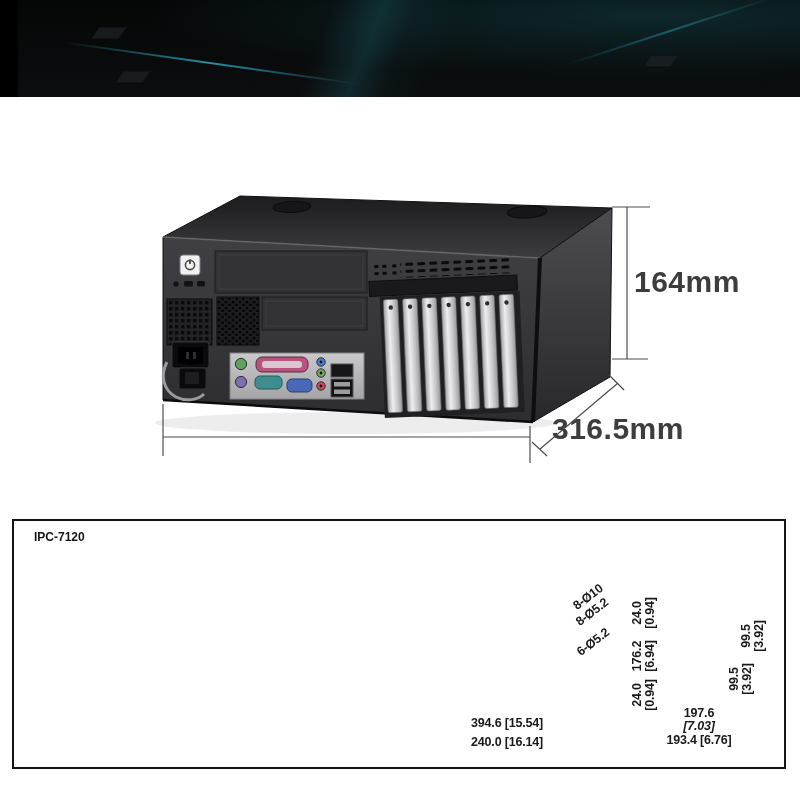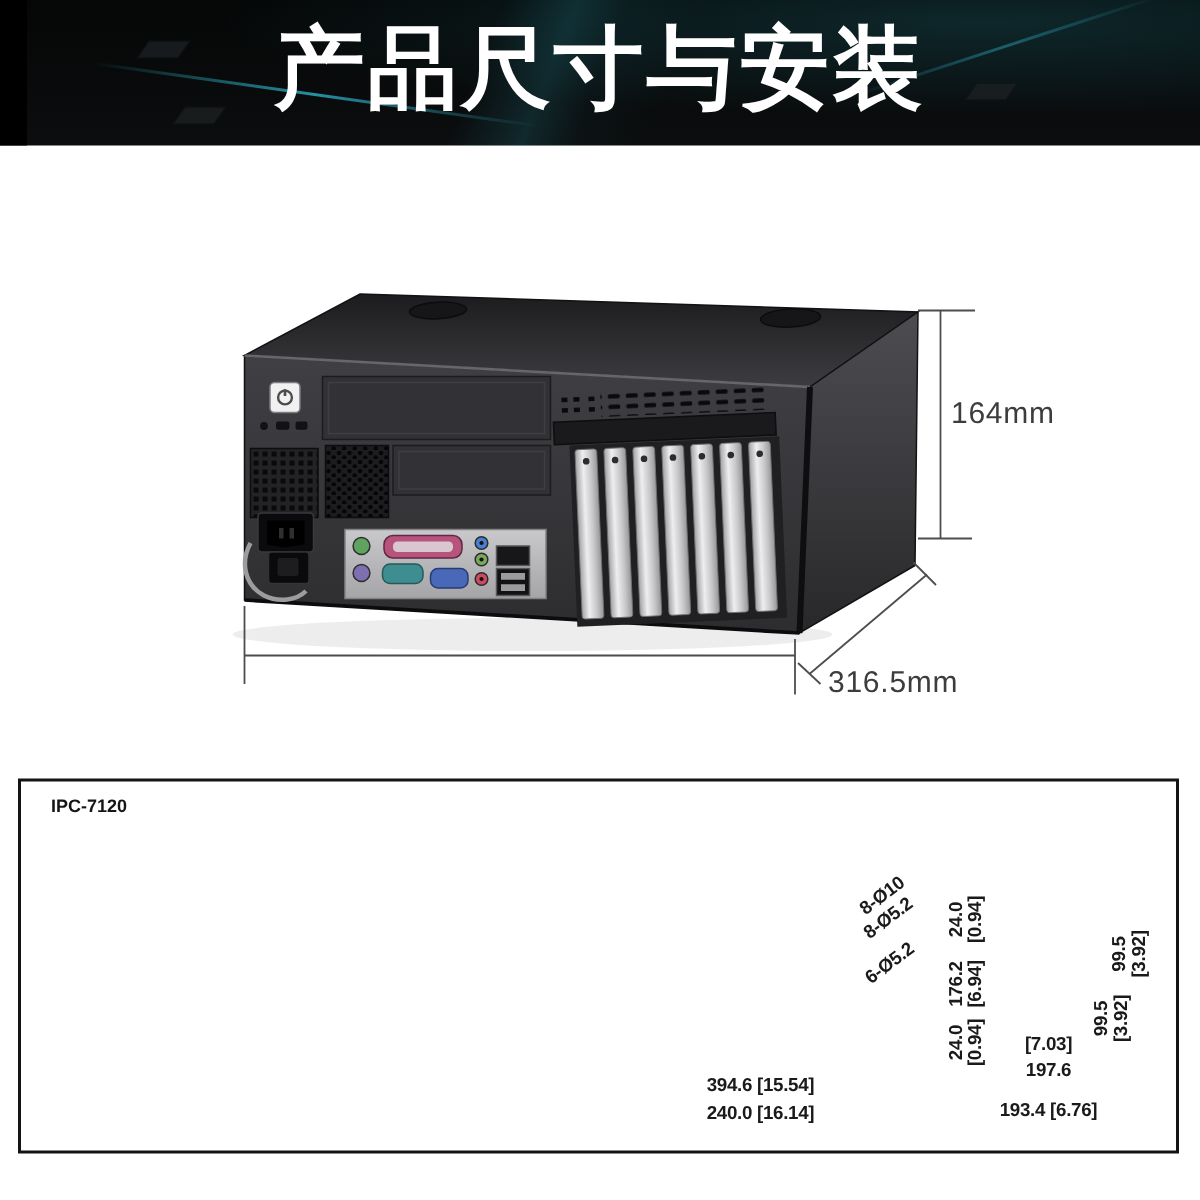--- a/index.html
+++ b/index.html
@@ -17,24 +17,24 @@
   .hdr .s1{left:60px;top:62px;width:300px;transform:rotate(8deg);}
   .hdr .s2{left:560px;top:30px;width:220px;transform:rotate(-18deg);opacity:.55;}
   .hdr .chip{position:absolute;width:26px;height:10px;background:#1c2022;box-shadow:0 0 0 1px #121516;transform:skewX(-35deg);opacity:.8;}
   .title{position:absolute;left:50%;top:50%;transform:translate(-50%,-53%);
          color:#fff;font-size:60px;font-weight:900;letter-spacing:2px;white-space:nowrap;}
 
   
   svg.art{position:absolute;left:0;top:0;width:800px;height:800px;}
 
   
-  .dim{position:absolute;color:#3d3d3d;font-size:20px;font-weight:400;letter-spacing:.5px;white-space:nowrap;}
+  .dim{position:absolute;color:#3d3d3d;font-size:30px;font-weight:700;letter-spacing:.5px;white-space:nowrap;}
   .dim-h{left:634px;top:265px;}
   .dim-w{left:318px;top:436px;transform:translateX(-50%);}
-  .dim-d{left:552px;top:412px;margin-top:32px;}
+  .dim-d{left:552px;top:412px;}
 
   
   .dbox{position:absolute;left:12px;top:519px;width:774px;height:250px;
         border:2px solid #141414;box-sizing:border-box;background:#fff;}
   .model{position:absolute;left:34px;top:530px;font-size:12px;font-weight:700;color:#151515;letter-spacing:0px;}
 
   .dlab{position:absolute;color:#1a1a1a;font-size:12.5px;font-weight:700;white-space:nowrap;letter-spacing:-0.2px;}
   .cen{transform:translate(-50%,0);}
   .rot{transform:translate(-50%,-50%) rotate(-90deg);text-align:center;line-height:1.02;}
   .diag{transform:translate(-50%,-50%) rotate(-37deg);}
@@ -43,21 +43,20 @@
 <body>
 
 <div class="page">
 
   <div class="hdr">
     <div class="streak s1"></div>
     <div class="streak s2"></div>
     <div class="chip" style="left:96px;top:28px;"></div>
     <div class="chip" style="left:120px;top:72px;"></div>
     <div class="chip" style="left:648px;top:56px;"></div>
-    <div class="title">产品尺寸与安装</div>
   </div>
 
   <svg class="art" viewBox="0 0 800 800">
     <defs>
       <linearGradient id="gTop" x1="0" y1="0" x2="0" y2="1">
         <stop offset="0" stop-color="#1c1c1e"></stop>
           <stop offset="1" stop-color="#3d3d41"></stop>
       </linearGradient>
       <linearGradient id="gRight" x1="0" y1="0" x2="0" y2="1">
         <stop offset="0" stop-color="#4d4d51"></stop>
@@ -403,16 +402,16 @@
   <div class="dlab rot" style="left:753px;top:636px;">
     <div>99.5</div>
     <div>[3.92]</div>
   </div>
   <div class="dlab rot" style="left:741px;top:679px;">
     <div>99.5</div>
     <div>[3.92]</div>
   </div>
 
   <div class="dlab cen" style="left:699px;top:706px;">197.6</div>
-  <div class="dlab cen" style="left:699px;top:689px;">[7.03]</div>
+  <div class="dlab cen" style="left:699px;top:719px;font-style:italic;">[7.03]</div>
   <div class="dlab cen" style="left:699px;top:733px;">193.4 [6.76]</div>
 
 </div>
 
 </body></html>

